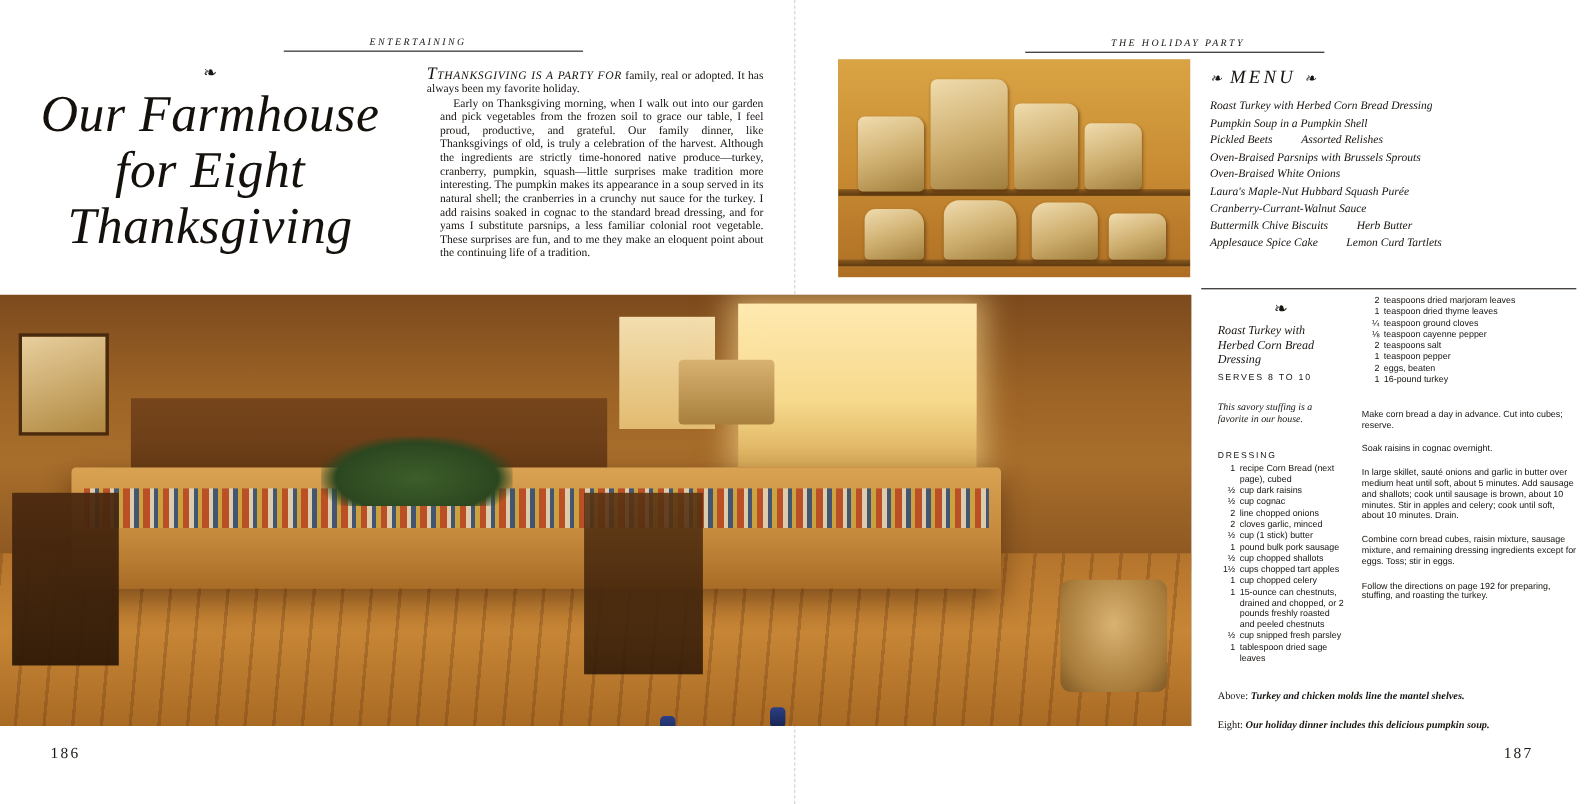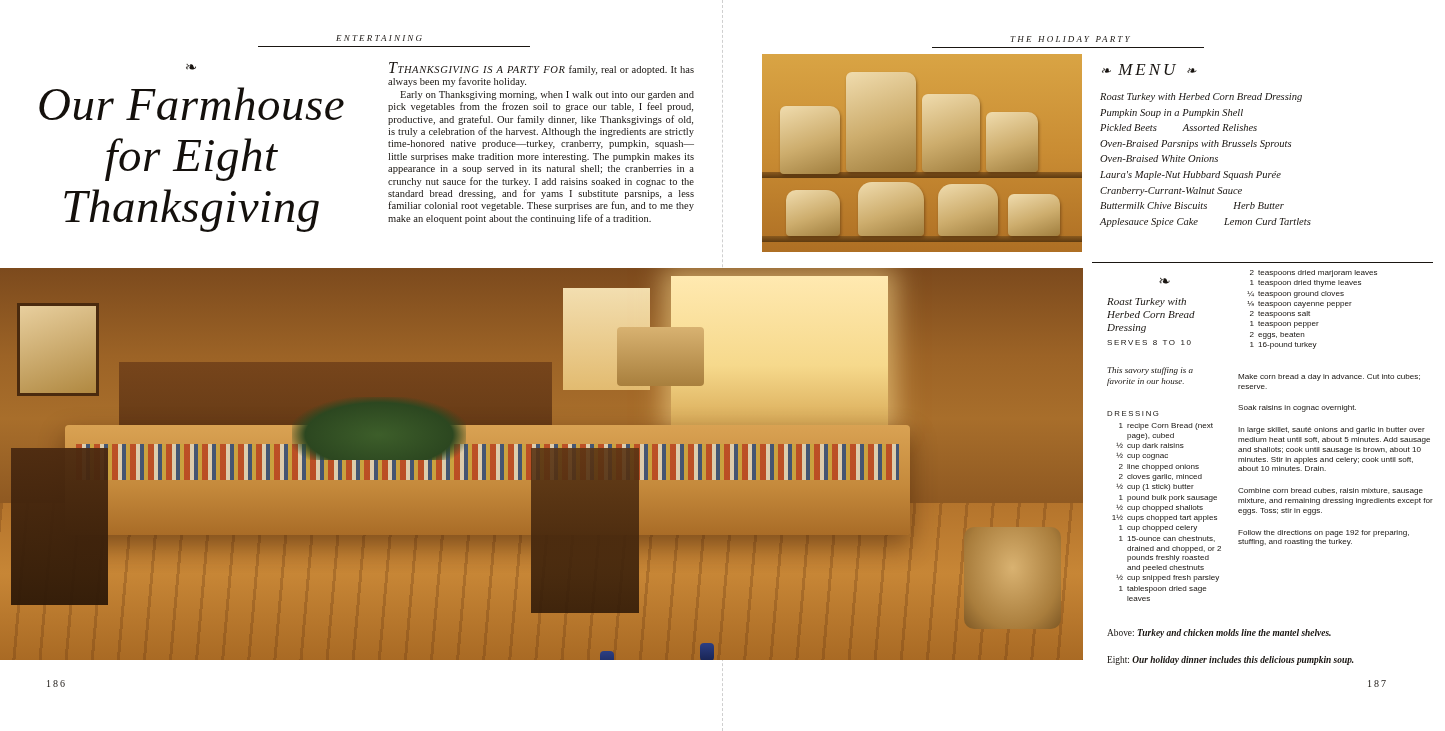--- a/index.html
+++ b/index.html
@@ -87,21 +87,21 @@
   .intro .lead {
     font-variant: small-caps;
     font-style: italic;
     letter-spacing: 0.6px;
   }
   .intro .dropcap {
     font-style: italic;
     font-size: 16px;
   }
   .intro p { margin: 0; text-indent: 0; }
-  .intro p + p { text-indent: 12px; }
+  .intro p + p { text-indent: 12px; margin-left: 12px; }
 
   
   .photo-main {
     position: absolute;
     left: 0;
     top: 268px;
     width: 1083px;
     height: 392px;
     overflow: hidden;
     background: #6d3d16;
@@ -297,21 +297,21 @@
     left: 1107px;
     width: 326px;
     font-size: 9.4px;
     line-height: 12px;
     font-family: "Liberation Serif", serif;
   }
   .caption b { font-style: italic; font-weight: bold; }
 
   .folio {
     position: absolute;
-    font-size: 10px;
+    font-size: 14px;
     letter-spacing: 2px;
     color: #1a1612;
     font-family: "Liberation Serif", serif;
   }
 </style>
 </head>
 <body>
 
 <div class="page">
 

